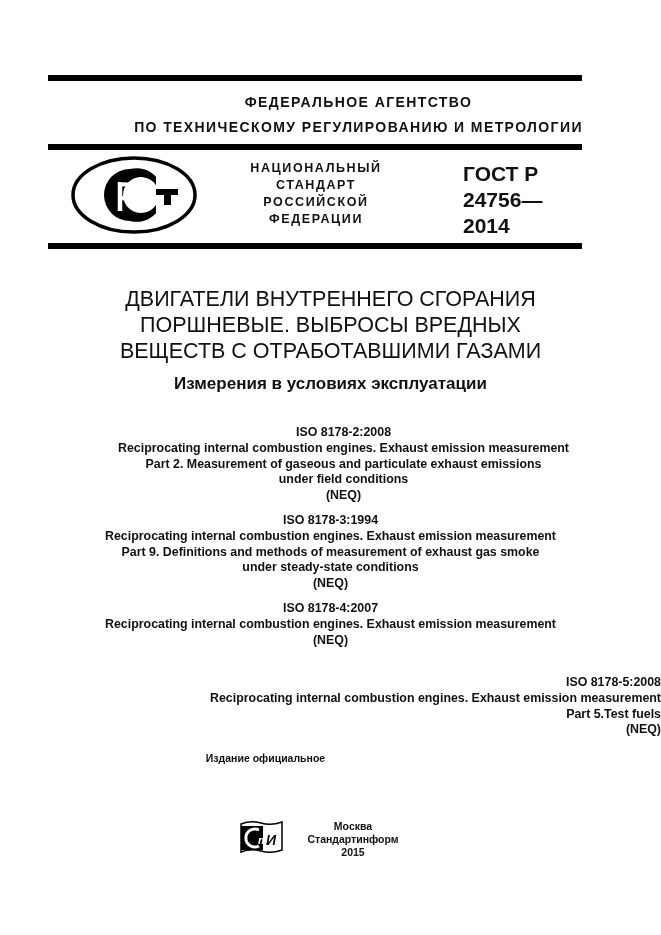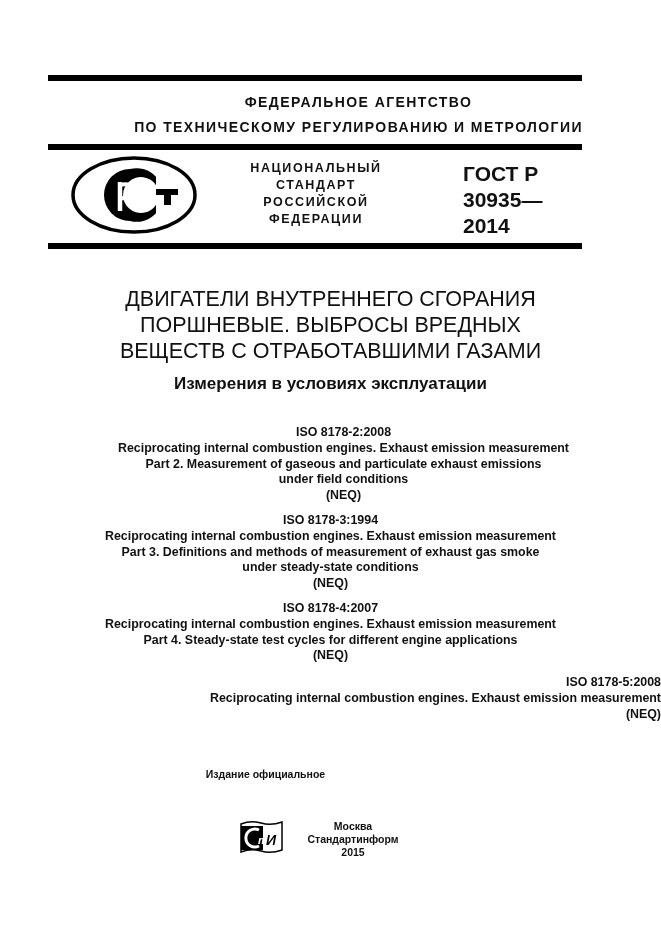--- a/index.html
+++ b/index.html
@@ -13,21 +13,21 @@
             font-weight: bold; font-size: 12.5px; letter-spacing: 1.6px; line-height: 17px; top: 160px; }
   .natstd div { white-space: nowrap; }
   .gost { position: absolute; left: 463px; top: 161px; font-weight: bold; font-size: 21px; line-height: 26px; }
   .title { position: absolute; left: 0; width: 661px; top: 286px; text-align: center;
            font-weight: normal; font-size: 21.5px; line-height: 26px; }
   .subtitle { position: absolute; left: 0; width: 661px; top: 374px; text-align: center;
               font-weight: bold; font-size: 17px; }
   .iso-block { position: absolute; left: 0; width: 661px; text-align: center;
                font-weight: bold; font-size: 12.4px; line-height: 15.8px; }
   .iso-block div { white-space: nowrap; }
-  .edition { position: absolute; left: 0; width: 531px; top: 768px; text-align: center;
+  .edition { position: absolute; left: 0; width: 531px; top: 752px; text-align: center;
              font-weight: bold; font-size: 10.5px; }
   .publisher { position: absolute; left: 298px; width: 110px; top: 820px; text-align: center;
                font-weight: bold; font-size: 10.5px; line-height: 13px; }
 </style>
 </head>
 <body>
 
 <div class="bar" style="top:75px;"></div>
 <div class="bar" style="top:144px;"></div>
 <div class="bar" style="top:243px;"></div>
@@ -52,21 +52,21 @@
 
 <div class="natstd">
   <div>НАЦИОНАЛЬНЫЙ</div>
   <div>СТАНДАРТ</div>
   <div>РОССИЙСКОЙ</div>
   <div>ФЕДЕРАЦИИ</div>
 </div>
 
 <div class="gost">
   <div>ГОСТ Р</div>
-  <div>30935—</div>
+  <div>24756—</div>
   <div>2014</div>
 </div>
 
 <div class="title">
   <div>ДВИГАТЕЛИ ВНУТРЕННЕГО СГОРАНИЯ</div>
   <div>ПОРШНЕВЫЕ. ВЫБРОСЫ ВРЕДНЫХ</div>
   <div>ВЕЩЕСТВ С ОТРАБОТАВШИМИ ГАЗАМИ</div>
 </div>
 <div class="subtitle">Измерения в условиях эксплуатации</div>
 
@@ -74,35 +74,35 @@
   <div>ISO 8178-2:2008</div>
   <div>Reciprocating internal combustion engines. Exhaust emission measurement</div>
   <div>Part 2. Measurement of gaseous and particulate exhaust emissions</div>
   <div>under field conditions</div>
   <div>(NEQ)</div>
 </div>
 
 <div class="iso-block" style="top:513px;">
   <div>ISO 8178-3:1994</div>
   <div>Reciprocating internal combustion engines. Exhaust emission measurement</div>
-  <div>Part 3. Definitions and methods of measurement of exhaust gas smoke</div>
+  <div>Part 9. Definitions and methods of measurement of exhaust gas smoke</div>
   <div>under steady-state conditions</div>
   <div>(NEQ)</div>
 </div>
 
 <div class="iso-block" style="top:601px;">
   <div>ISO 8178-4:2007</div>
   <div>Reciprocating internal combustion engines. Exhaust emission measurement</div>
-  <div>Part 4. Steady-state test cycles for different engine applications</div>
   <div>(NEQ)</div>
 </div>
 
 <div class="iso-block" style="top:675px;text-align:right;">
   <div>ISO 8178-5:2008</div>
   <div>Reciprocating internal combustion engines. Exhaust emission measurement</div>
+  <div>Part 5.Test fuels</div>
   <div>(NEQ)</div>
 </div>
 
 <div class="edition">Издание официальное</div>
 
 <div class="abs" style="left:239px; top:820px; width:45px; height:34px;">
   <svg width="45" height="34" viewBox="0 0 45 34">
     <path d="M2 4 Q12 0 22 3 Q32 6 43 2 L43 30 Q32 34 22 31 Q12 28 2 32 Z" fill="#fff" stroke="#000" stroke-width="1.5"></path>
     <rect x="2" y="6" width="22" height="24" fill="#000"></rect>
     <path d="M20 10 A9 9 0 1 0 20 26" stroke="#fff" stroke-width="3" fill="none"></path>

